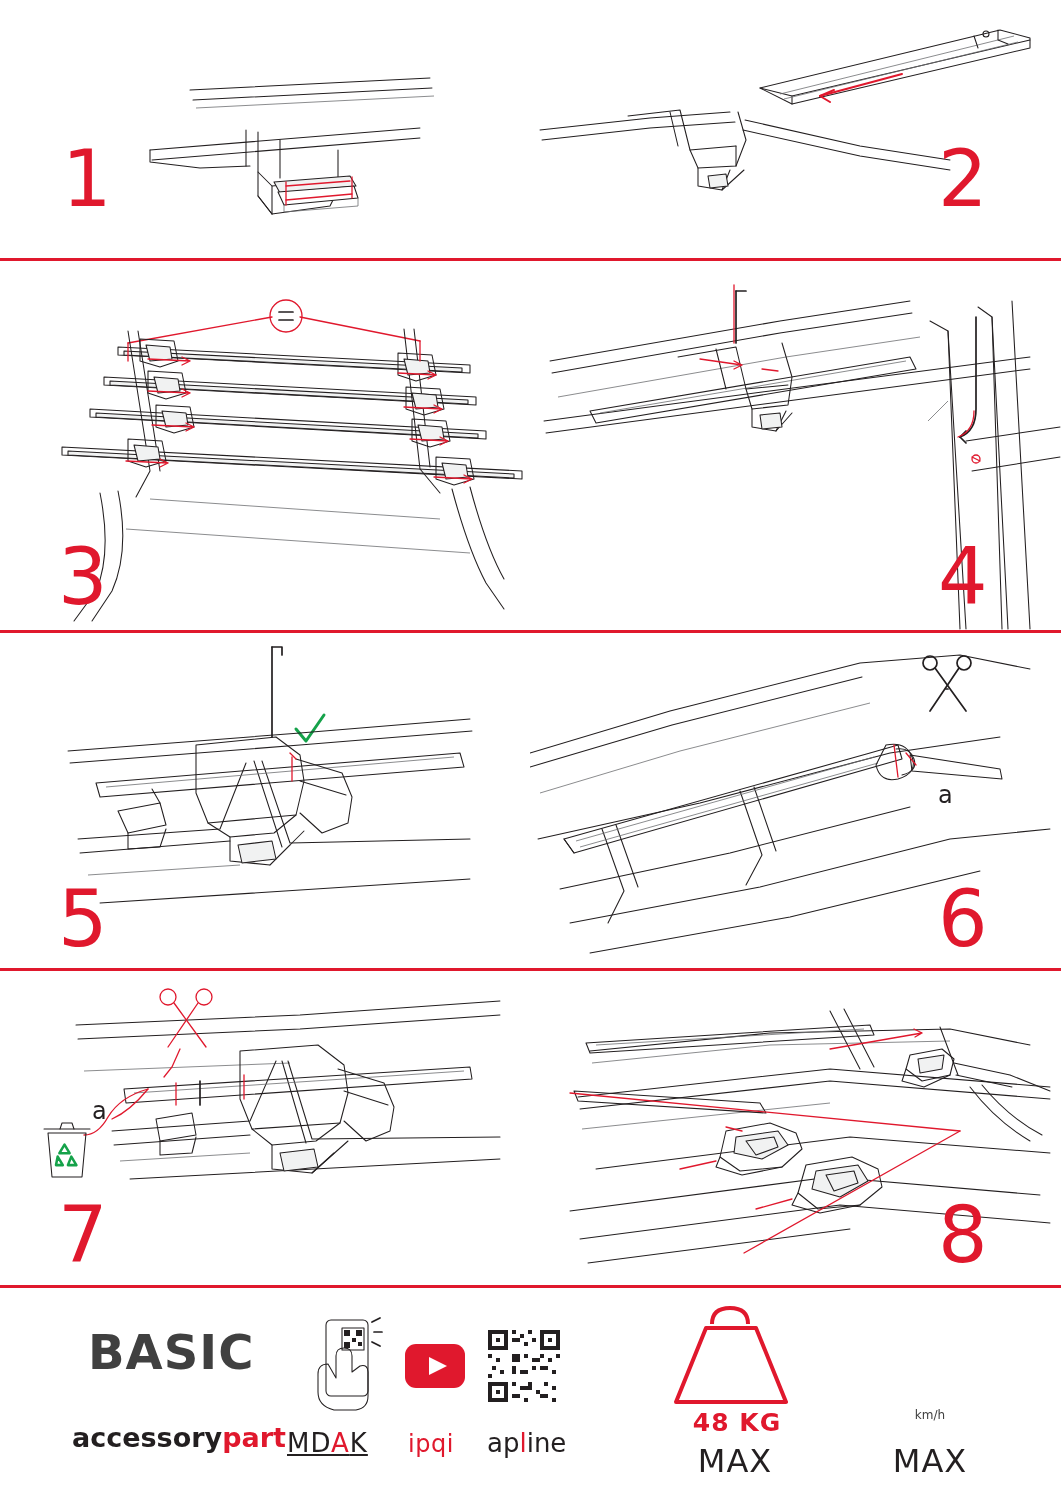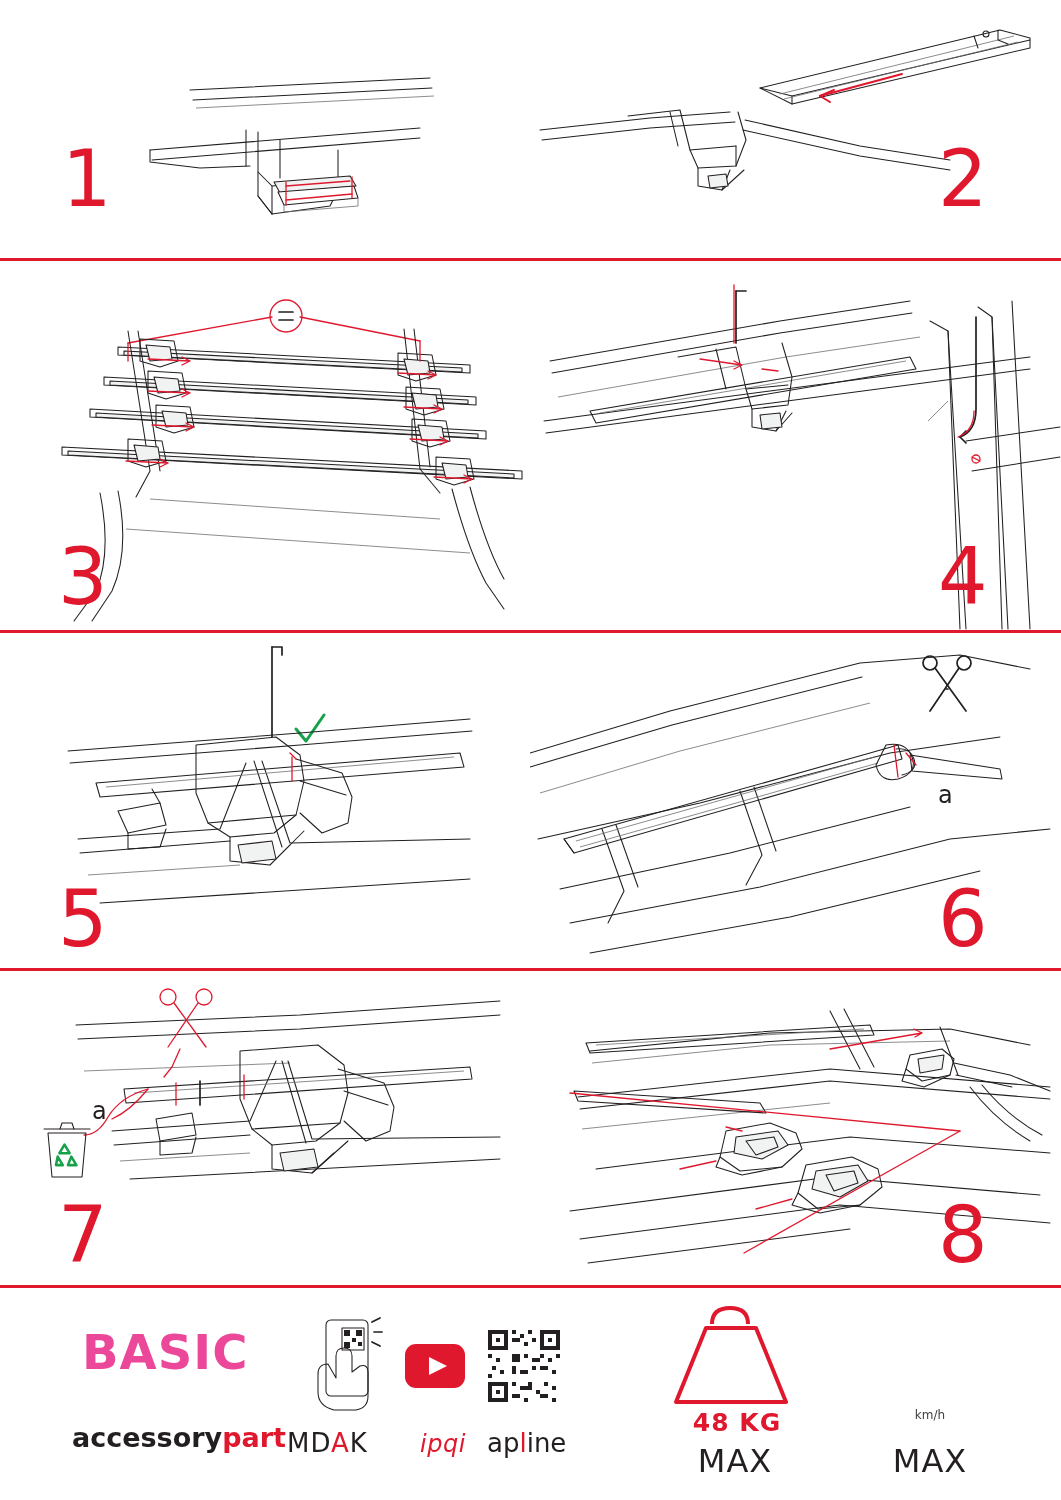--- a/index.html
+++ b/index.html
@@ -50,47 +50,47 @@
   .red { fill:none; stroke:#e0182d; stroke-width:1.3; stroke-linecap:round; }
   .red2{ fill:none; stroke:#e0182d; stroke-width:2; stroke-linecap:round; }
   .grn { fill:none; stroke:#15a24a; stroke-width:3; stroke-linecap:round; stroke-linejoin:round;}
   .fillw { fill:#ffffff; }
   .fillg { fill:#f1f2f2; }
 
   
   .footer { position:absolute; left:0; top:1288px; width:1061px; height:212px; }
 
   .brand-basic {
-    position:absolute; left:82px; top:36px;
+    position:absolute; left:88px; top:36px;
     font-family:"DejaVu Sans", sans-serif;
     font-weight:700;
     font-size:48px;
     letter-spacing:1px;
-    color:#ec4899;
+    color:#404040;
   }
   .brand-accessory {
     position:absolute; left:72px; top:134px;
     font-family:"DejaVu Sans", sans-serif;
     font-weight:700;
     font-size:27px;
     letter-spacing:0px;
     color:#231f20;
     white-space:nowrap;
     text-align:right;
   }
   .brand-accessory .part { color:#e0182d; }
 
   .logo-mdak {
     position:absolute; left:287px; top:140px;
-    font-size:26px; font-weight:500; color:#231f20; letter-spacing:1px;
+    font-size:26px; font-weight:500; color:#231f20; letter-spacing:1px;text-decoration:underline;
   }
   .logo-mdak .a { color:#e0182d; }
   .logo-ipqi {
-    position:absolute; left:420px; top:142px;
-    font-size:24px; color:#e0182d; letter-spacing:0.5px;font-style:italic;
+    position:absolute; left:408px; top:142px;
+    font-size:24px; color:#e0182d; letter-spacing:0.5px;
   }
   .logo-apline {
     position:absolute; left:487px; top:140px;
     font-size:26px; color:#231f20; letter-spacing:0px;text-align:center;
   }
   .logo-apline .l { color:#e0182d; }
 
   .weight-label {
     position:absolute; left:667px; top:120px; width:140px;
     text-align:center;

